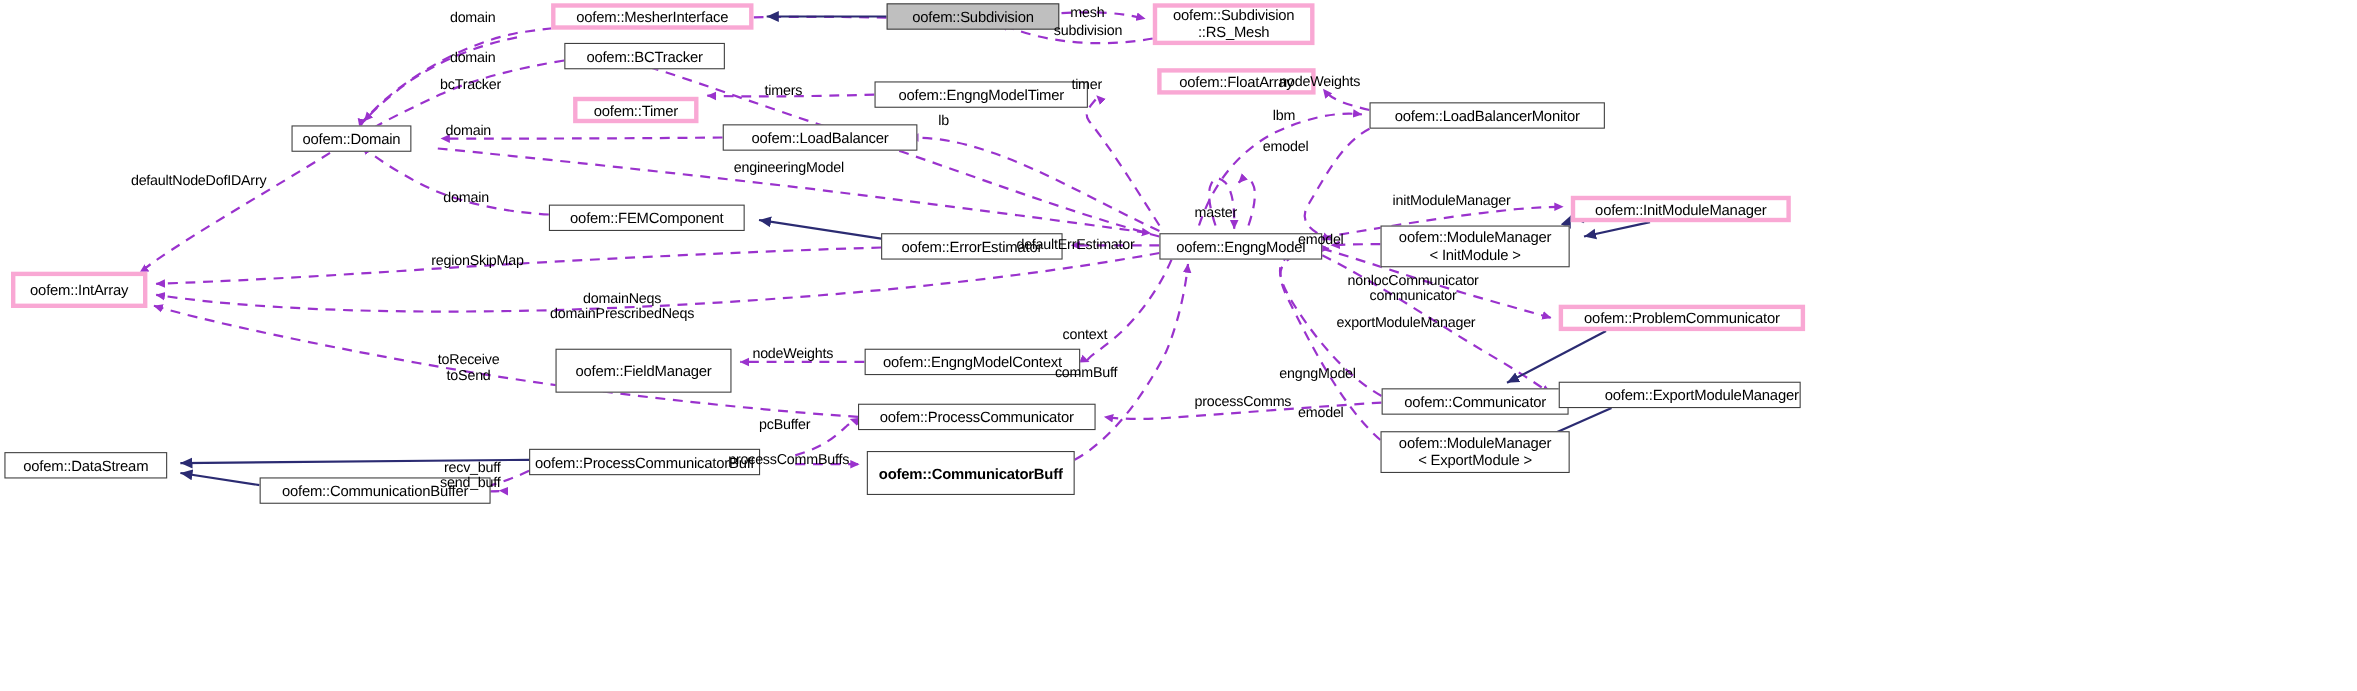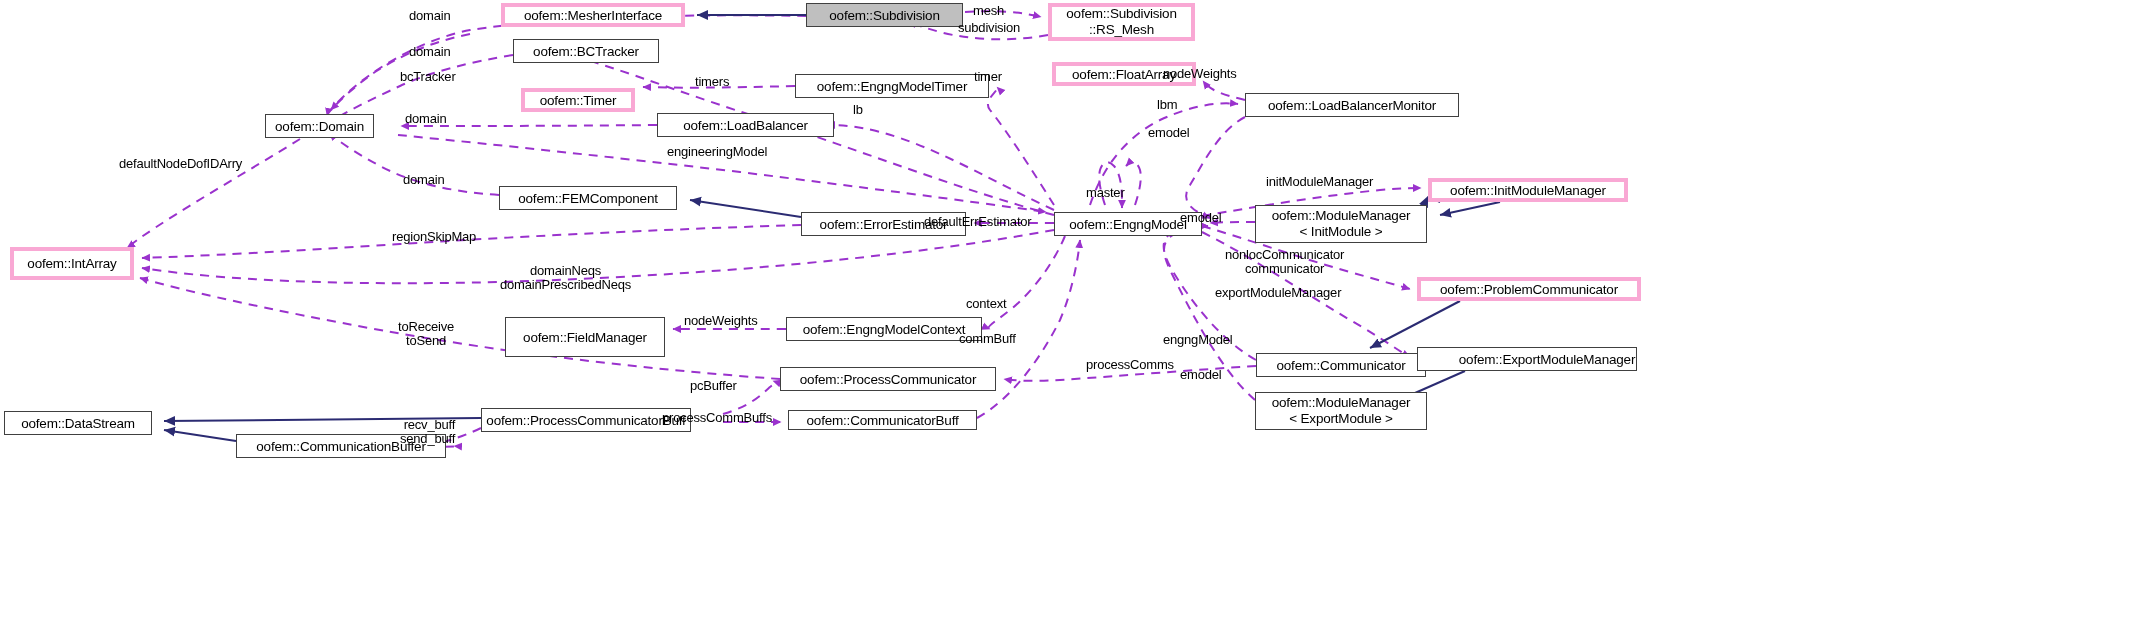--- a/index.html
+++ b/index.html
@@ -173,21 +173,21 @@
   <div class="node" style="left:1417px; top:277px; width:224px; height:24px;">oofem::ProblemCommunicator</div>
   <div class="node thick" style="left:505px; top:317px; width:160px; height:40px;">oofem::FieldManager</div>
   <div class="node thick" style="left:786px; top:317px; width:196px; height:24px;">oofem::EngngModelContext</div>
   <div class="node thick" style="left:1256px; top:353px; width:170px; height:24px;">oofem::Communicator</div>
   <div class="node thick" style="left:1417px; top:347px; width:220px; height:24px;padding-left:40px;">oofem::ExportModuleManager</div>
   <div class="node thick" style="left:780px; top:367px; width:216px; height:24px;">oofem::ProcessCommunicator</div>
   <div class="node thick" style="left:1255px; top:392px; width:172px; height:38px; line-height:16px;">oofem::ModuleManager
 &lt; ExportModule &gt;</div>
   <div class="node thick" style="left:4px; top:411px; width:148px; height:24px;">oofem::DataStream</div>
   <div class="node thick" style="left:481px; top:408px; width:210px; height:24px;">oofem::ProcessCommunicatorBuff</div>
-  <div class="node thick" style="left:788px; top:410px; width:189px; height:20px;">oofem::CommunicatorBuff</div>
+  <div class="node thick" style="left:788px; top:410px; width:189px; height:40px;font-weight:bold;">oofem::CommunicatorBuff</div>
   <div class="node thick" style="left:236px; top:434px; width:210px; height:24px;">oofem::CommunicationBuffer</div>
 
   <div class="edge-label" style="left:409px; top:9px;">domain</div>
   <div class="edge-label" style="left:973px; top:4px;">mesh</div>
   <div class="edge-label" style="left:958px; top:21px;">subdivision</div>
   <div class="edge-label" style="left:409px; top:45px;">domain</div>
   <div class="edge-label" style="left:400px; top:70px;">bcTracker</div>
   <div class="edge-label" style="left:695px; top:75px;">timers</div>
   <div class="edge-label" style="left:974px; top:70px;">timer</div>
   <div class="edge-label" style="left:1163px; top:67px;">nodeWeights</div>

